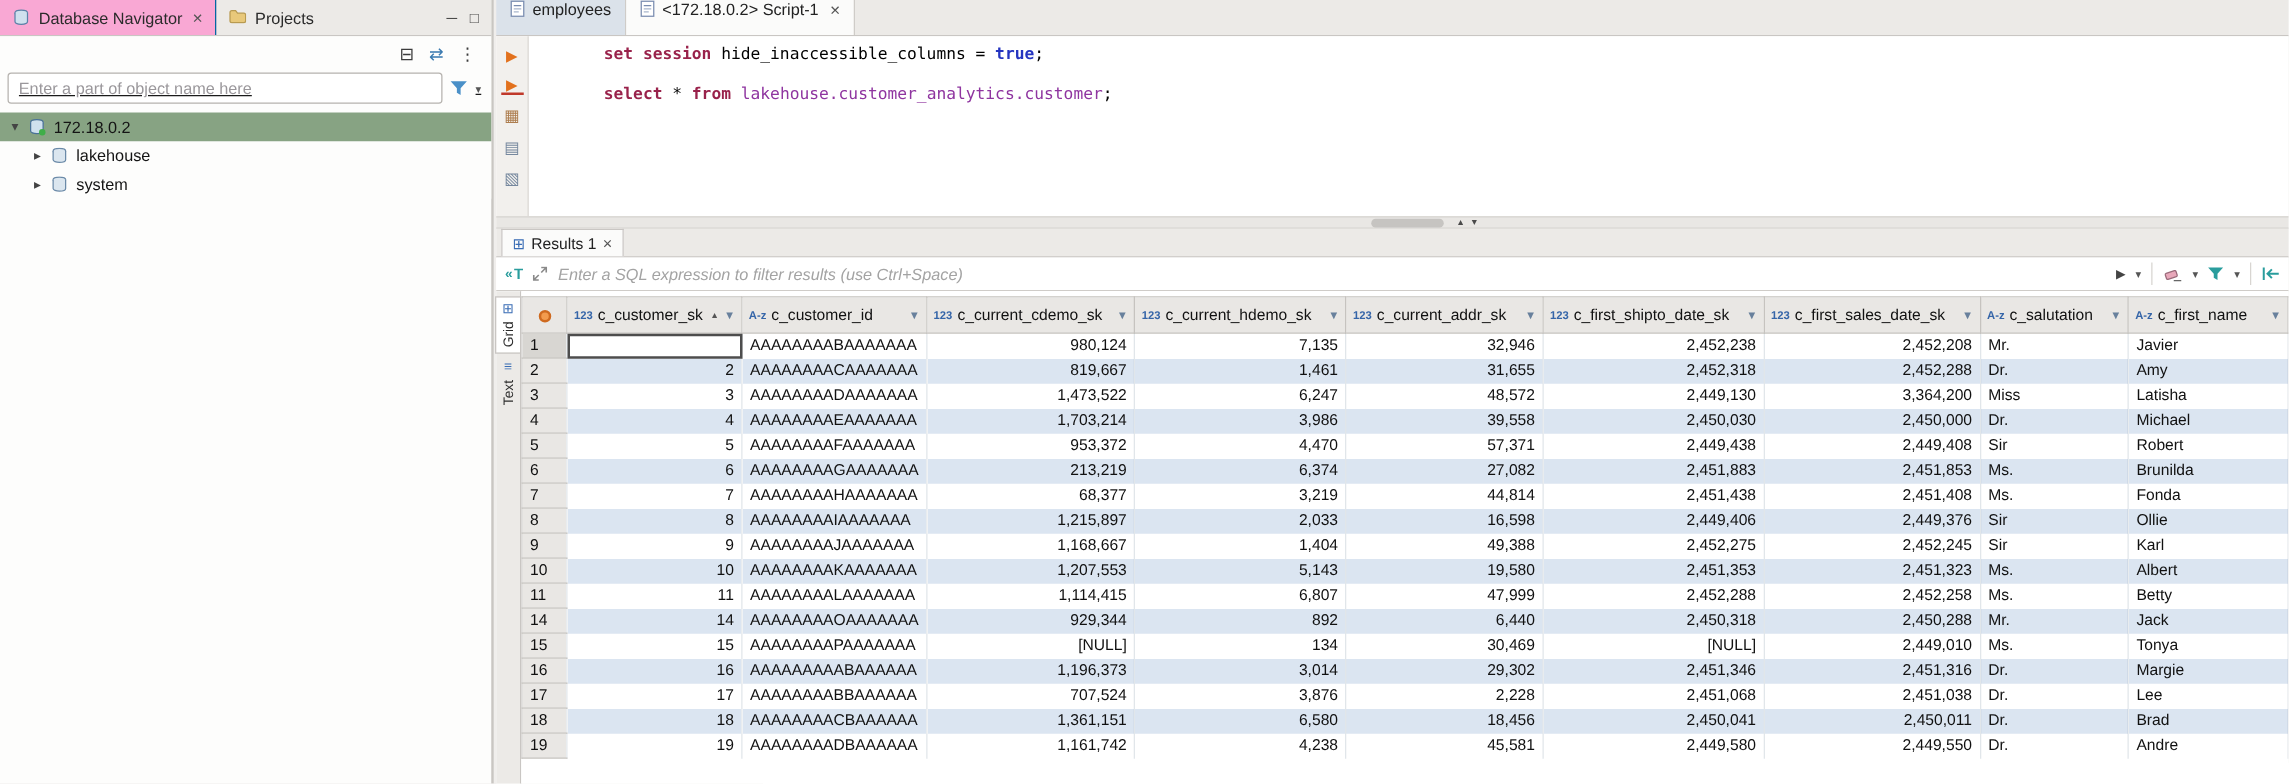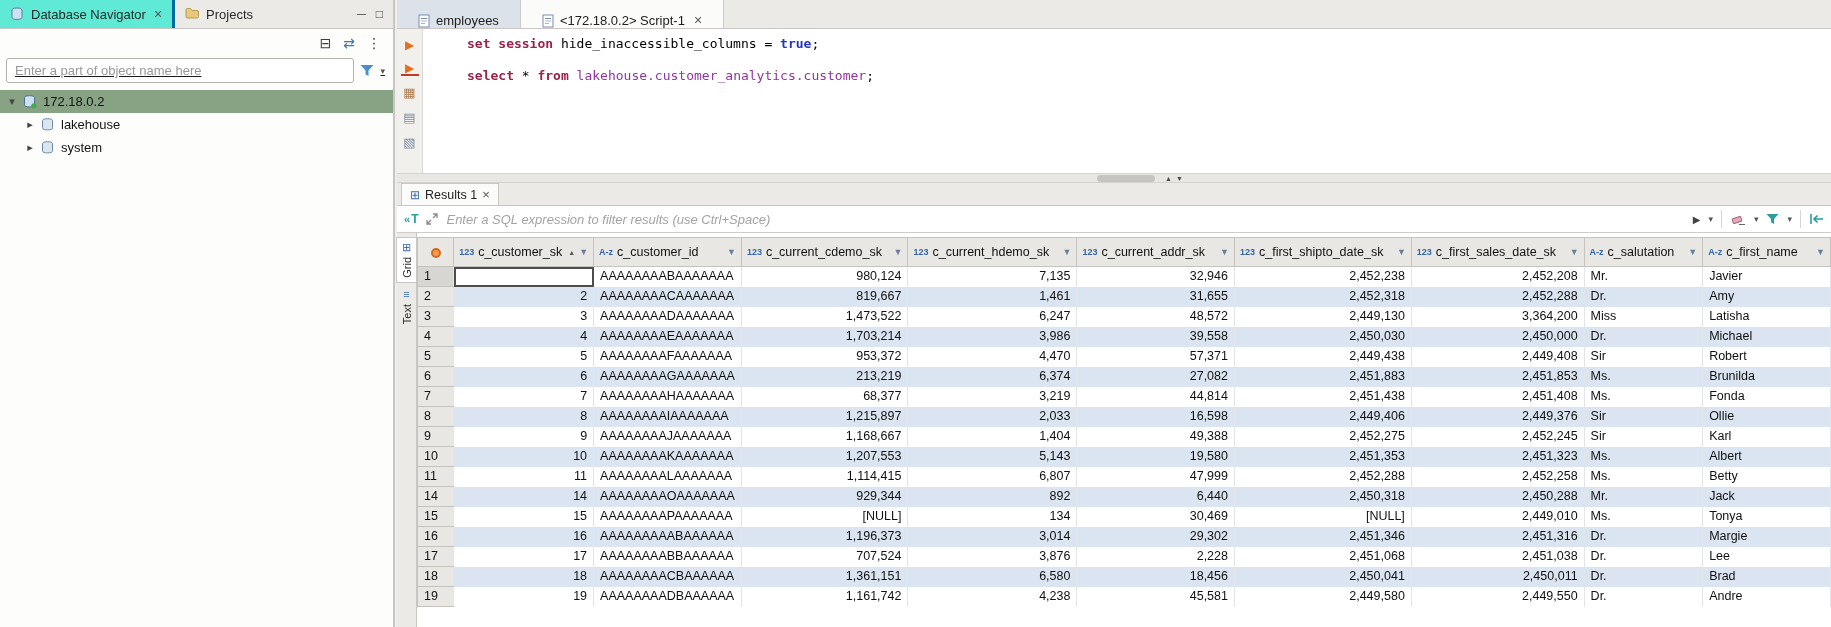--- a/index.html
+++ b/index.html
@@ -4,54 +4,54 @@
 <style>
   *{box-sizing:border-box;margin:0;padding:0;}
   html,body{width:1831px;height:627px;overflow:hidden;}
   body{font-family:"Liberation Sans",sans-serif;font-size:13px;color:#1a1a1a;background:#f0eeec;}
   .app{position:relative;width:1831px;height:627px;overflow:hidden;background:#f0eeec;}
 
   
   .left-panel{position:absolute;left:0;top:0;width:395px;height:627px;background:#fdfdfc;border-right:2px solid #c9c6c2;}
   .panel-tabbar{height:29px;background:#eceae7;border-bottom:1px solid #c9c6c3;display:flex;align-items:stretch;}
   .ptab{display:flex;align-items:center;gap:6px;padding:0 10px;color:#2b2b2b;white-space:nowrap;}
-  .ptab.active{background:#5eead4;border-right:3px solid #0369a1;}
+  .ptab.active{background:#f9a8d4;border-right:1px solid #0369a1;}
   .ptab .close{color:#555;font-size:14px;margin-left:2px;}
   .winbtns{margin-left:auto;display:flex;align-items:center;gap:10px;padding-right:10px;color:#4a4a4a;font-size:12px;}
   .nav-toolbar{height:27px;display:flex;justify-content:flex-end;align-items:center;gap:12px;padding:0 12px;background:#fdfdfc;font-size:14px;color:#3c3c3c;}
   .nav-toolbar .blue{color:#3a7ab0;}
   .searchrow{display:flex;align-items:center;gap:6px;padding:2px 8px 5px 6px;background:#fdfdfc;text-decoration:underline;}
   .searchrow input{flex:1;height:25px;border:1px solid #b5b2ae;border-radius:3px;padding:0 8px;font-family:inherit;font-size:13px;color:#333;background:#fff;}
   .searchrow input::placeholder{color:#9a979b;}
   .srch-dd{font-size:9px;color:#555;}
   .tree{background:#fdfdfc;padding-top:2px;}
   .tree-row{height:23px;display:flex;align-items:center;gap:5px;padding-left:6px;}
   .tree-row.lvl1{padding-left:24px;}
   .tree-row.selected{background:var(--selection_green);}
   .tw{width:12px;color:#444;font-size:11px;text-align:center;flex:none;}
   .db-ic{display:inline-flex;width:15px;height:14px;flex:none;}
   .tlabel{font-size:13px;color:#141414;}
 
   
   .main{position:absolute;left:397px;top:0;right:0;height:627px;background:#fff;}
   .editor-tabbar{position:absolute;top:0;left:0;right:0;height:29px;background:#eceae7;border-bottom:1px solid #c9c6c3;display:flex;}
-  .etab{display:flex;align-items:flex-end;gap:6px;padding:0 21px;border-right:1px solid #cfccc8;color:#222;white-space:nowrap;}
+  .etab{display:flex;align-items:flex-start;gap:6px;padding:0 11px;border-right:1px solid #cfccc8;color:#222;white-space:nowrap;}
   .etab.inactive{background:#dbe2ea;}
   .etab.active{background:#fbfbfa;}
   .etab .close{margin-left:3px;color:#555;font-size:14px;}
   .doc-ic{display:inline-flex;width:12px;height:14px;}
 
   .editor-body{position:absolute;top:29px;left:0;right:0;height:144px;display:flex;background:#fff;}
   .ed-toolbar{width:26px;background:#f2f0ed;border-right:1px solid #dcd9d5;display:flex;flex-direction:column;align-items:center;gap:8px;padding-top:7px;flex:none;}
   .tbtn{width:18px;height:17px;display:flex;align-items:center;justify-content:center;font-size:12px;line-height:1;}
   .tbtn.orange{color:var(--accent_orange);}
   .tbtn.script{border-bottom:2px solid #c0392b;height:15px;}
   .tbtn.brown{color:#ad7d4e;font-size:13px;}
   .tbtn.gray{color:#76889e;font-size:13px;}
-  .code{flex:1;padding:7px 0 0 44px;font-family:"DejaVu Sans Mono",monospace;font-size:13px;line-height:16px;color:#000;overflow:hidden;}
+  .code{flex:1;padding:7px 0 0 44px;font-family:"DejaVu Sans Mono",monospace;font-size:13px;line-height:16px;color:#000;overflow:hidden;margin-left:16px;}
   .code-line{white-space:pre;height:16px;}
   .tok-keyword{color:var(--keyword);font-weight:bold;}
   .tok-value{color:var(--value);font-weight:bold;}
   .tok-identifier{color:var(--identifier);}
   .tok-plain{color:#000;}
 
   .hsplit{position:absolute;top:173px;left:0;right:0;height:10px;background:#e9e7e4;border-top:1px solid #d6d3cf;border-bottom:1px solid #d6d3cf;}
   .mini-scroll{position:absolute;left:700px;top:1px;width:58px;height:7px;background:#c6c4c1;border-radius:4px;}
   .sash{position:absolute;left:768px;top:0;display:flex;gap:4px;color:#4a4a4a;font-size:7px;line-height:9px;}
 

